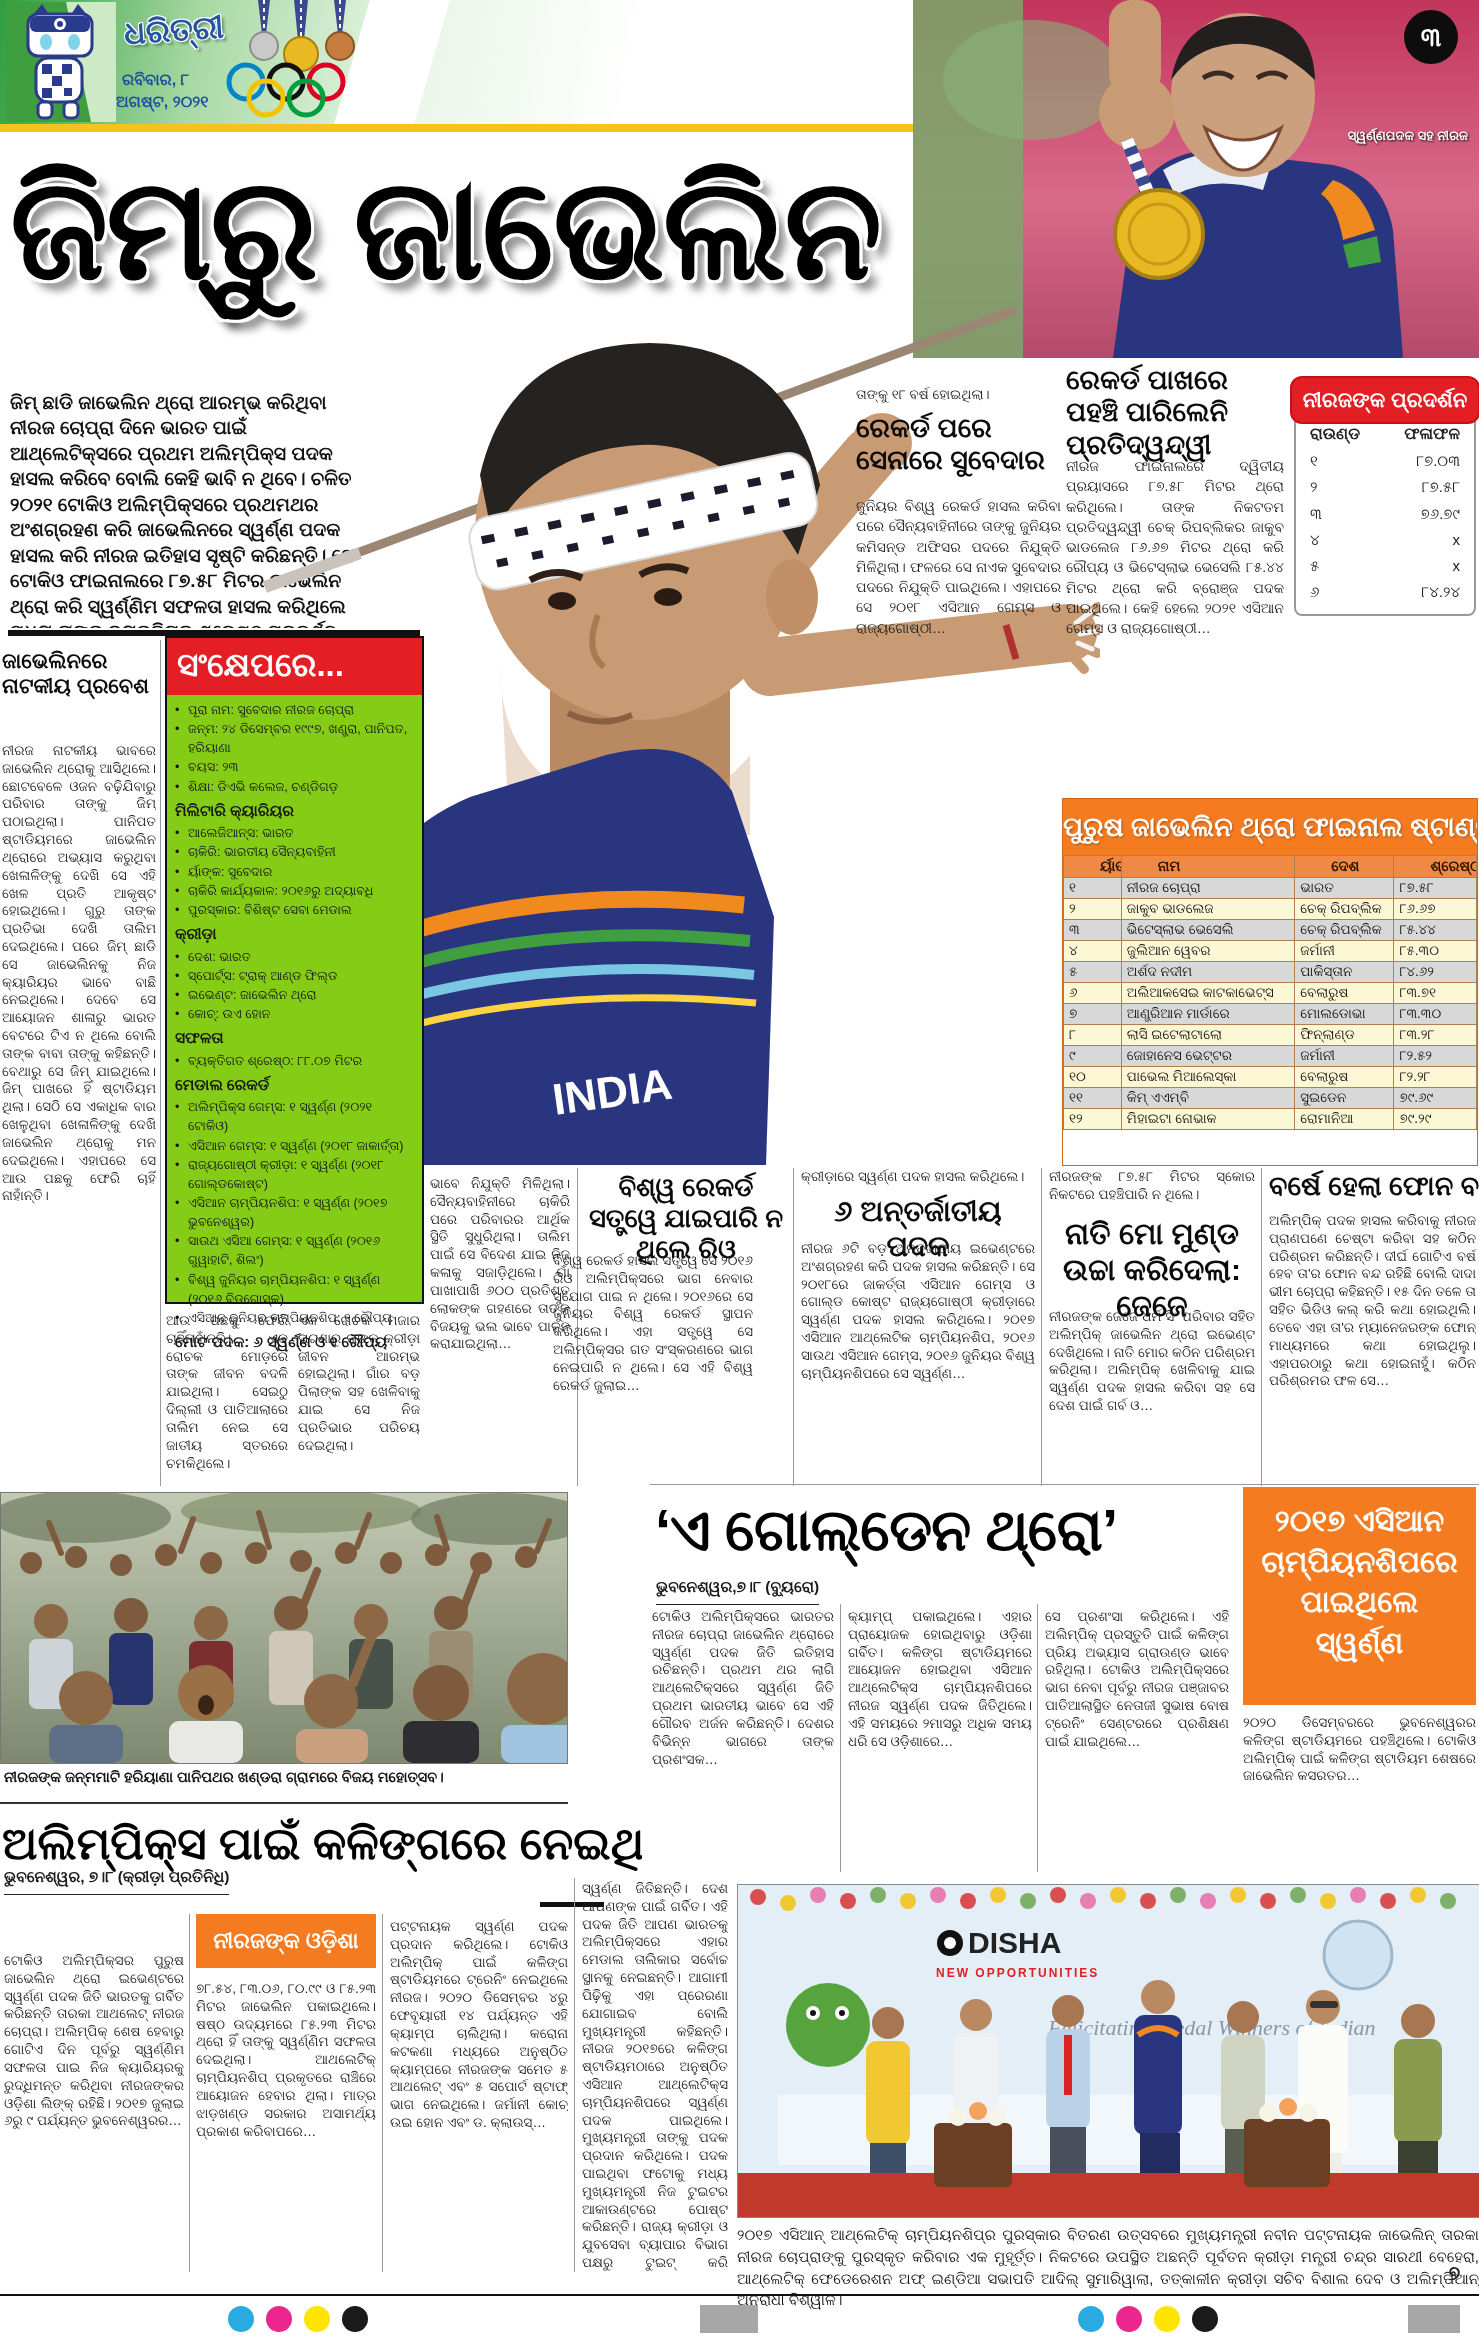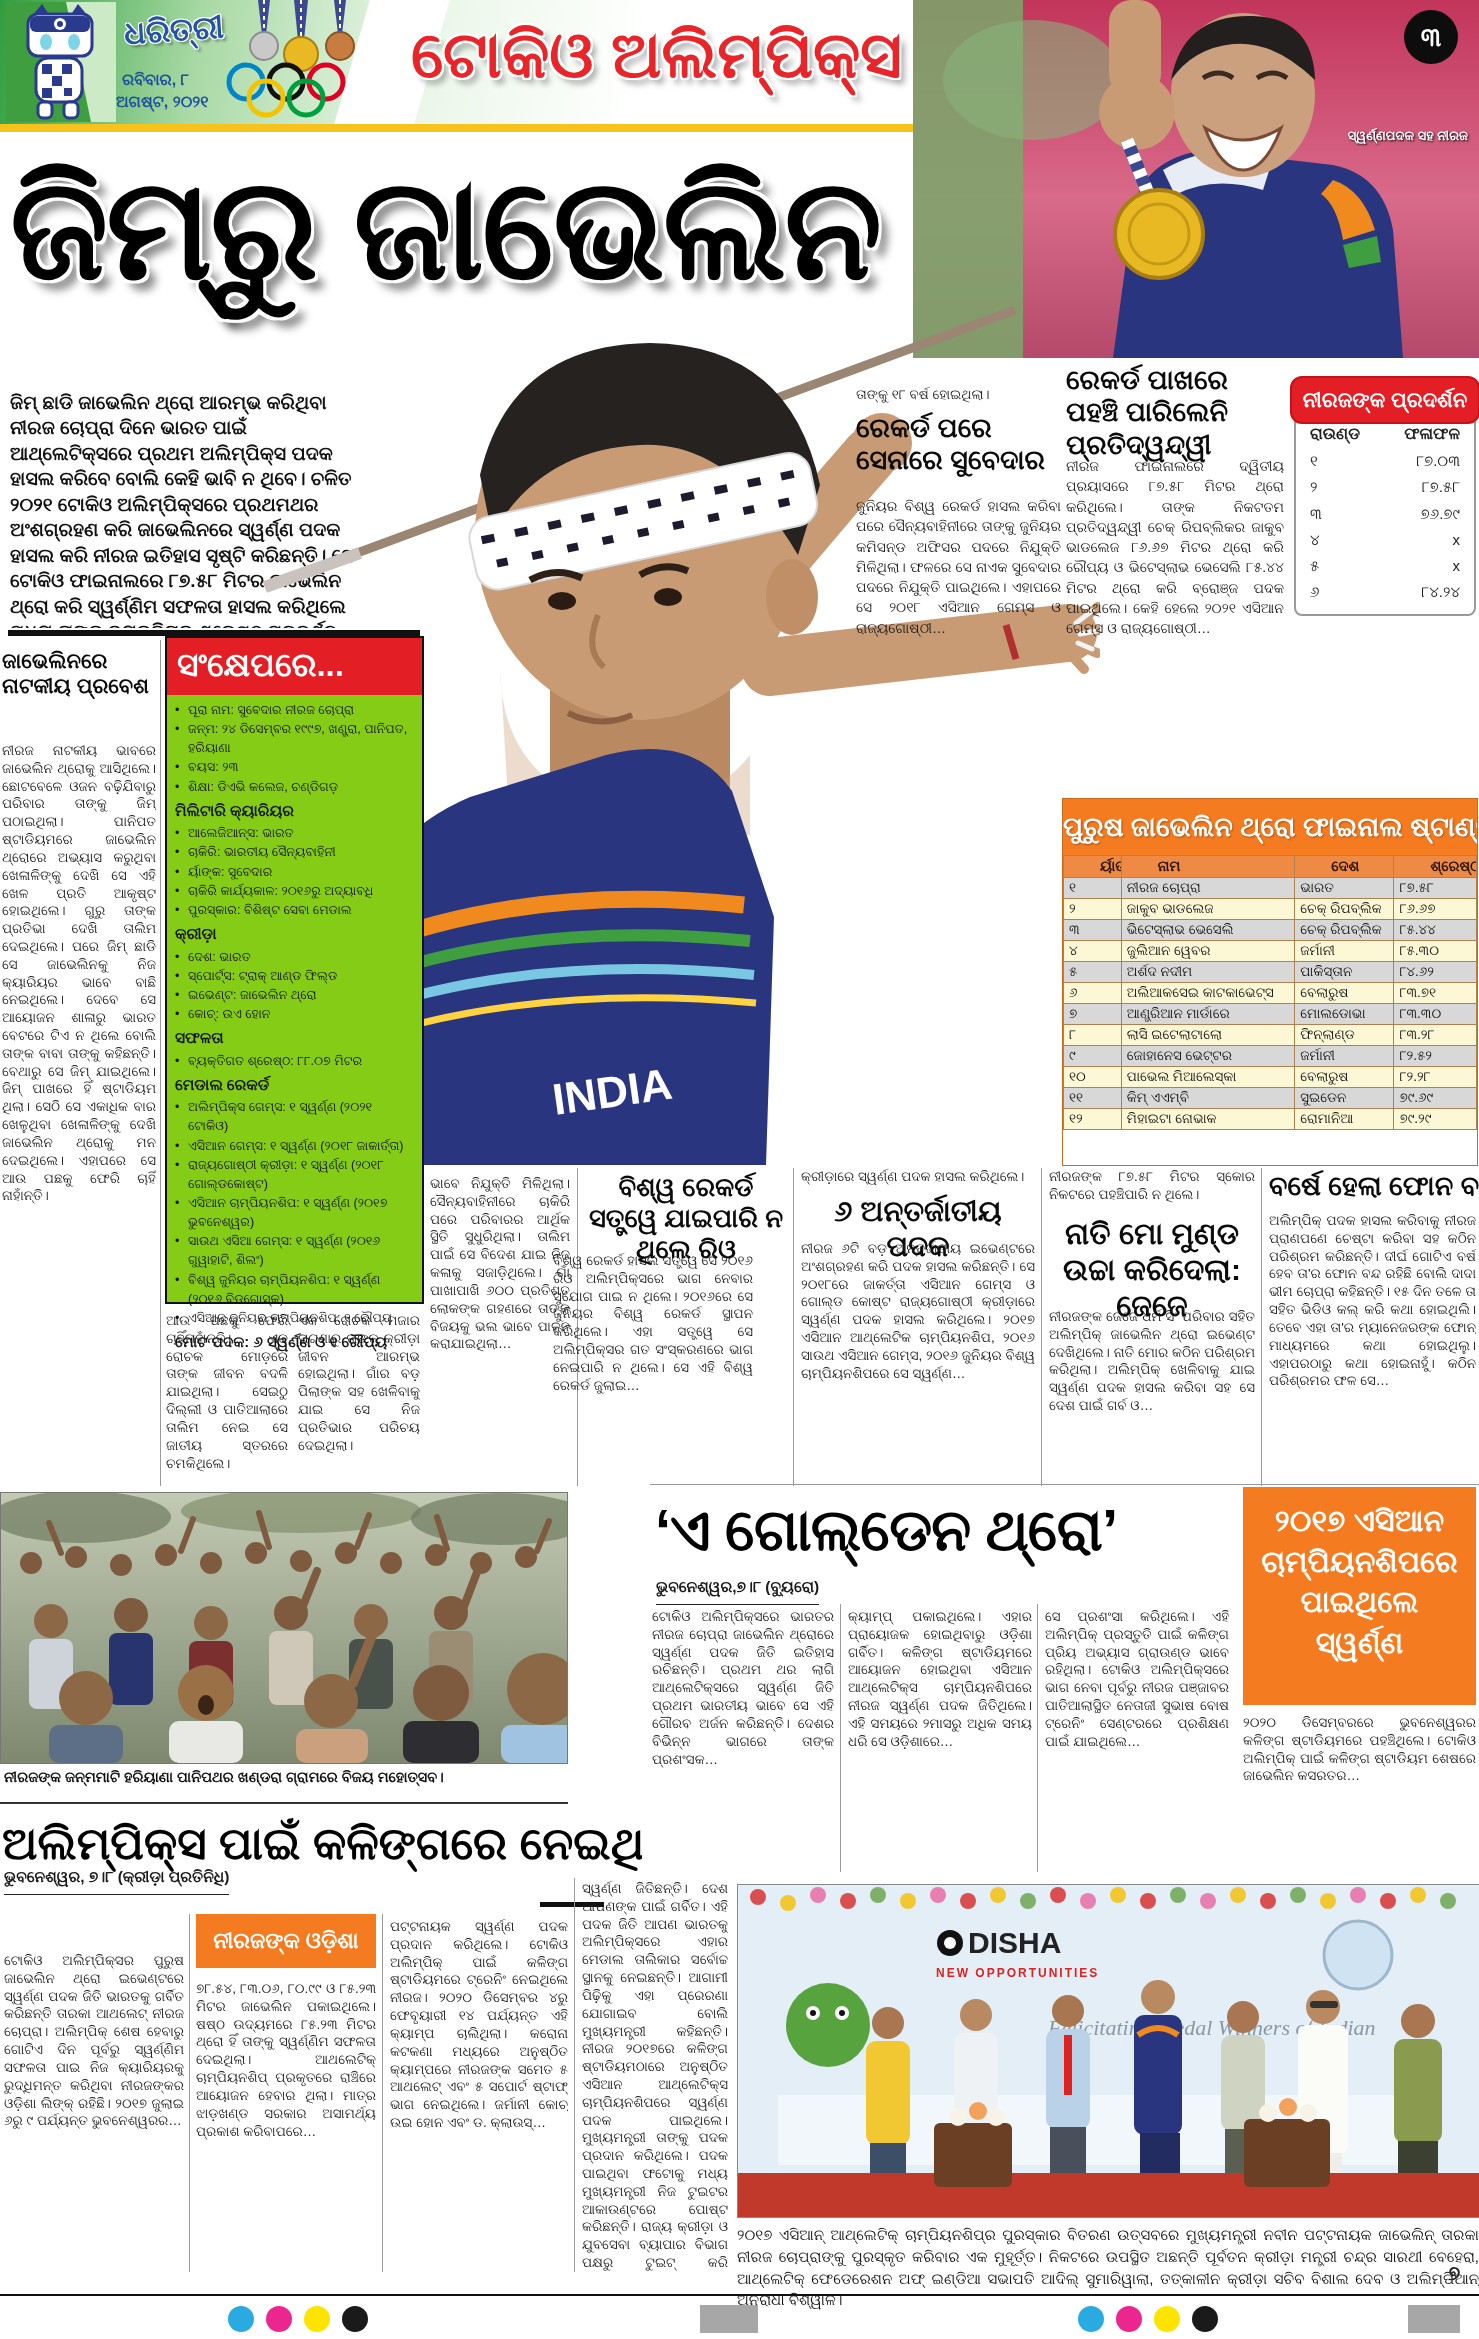--- a/index.html
+++ b/index.html
@@ -101,21 +101,20 @@
       <circle cx="96" cy="46" r="14" fill="#c77d3f" stroke="#8a5525" stroke-width="2"></circle>
     </svg>
     <svg class="abs" style="left:212px;top:58px;" width="164" height="66" viewBox="0 0 164 66">
       <circle cx="34" cy="24" r="17" fill="none" stroke="#0085c7" stroke-width="5"></circle>
       <circle cx="74" cy="24" r="17" fill="none" stroke="#111111" stroke-width="5"></circle>
       <circle cx="114" cy="24" r="17" fill="none" stroke="#df0024" stroke-width="5"></circle>
       <circle cx="54" cy="40" r="17" fill="none" stroke="#f4c300" stroke-width="5"></circle>
       <circle cx="94" cy="40" r="17" fill="none" stroke="#009f3d" stroke-width="5"></circle>
     </svg>
     <div class="abs" style="left:352px;top:0;width:80px;height:124px;background:#fff;transform:skewX(-16deg);"></div>
-    <div class="abs mast-title" style="left:404px;top:18px;width:505px;text-align:center;">ଟୋକିଓ ଅଲିମ୍ପିକ୍ସ</div>
   </div>
   <div class="abs yellowbar" style="left:0;top:124px;width:913px;height:8px;"></div>
 
   <div class="abs" style="left:913px;top:0;width:566px;height:358px;overflow:hidden;">
     <svg width="566" height="358" viewBox="0 0 566 358">
       <defs>
         <linearGradient id="pbg" x1="0" y1="0" x2="0" y2="1">
           <stop offset="0" stop-color="#c2355b"></stop>
             <stop offset="0.55" stop-color="#d96a8a"></stop>
             <stop offset="1" stop-color="#b44a6b"></stop>

